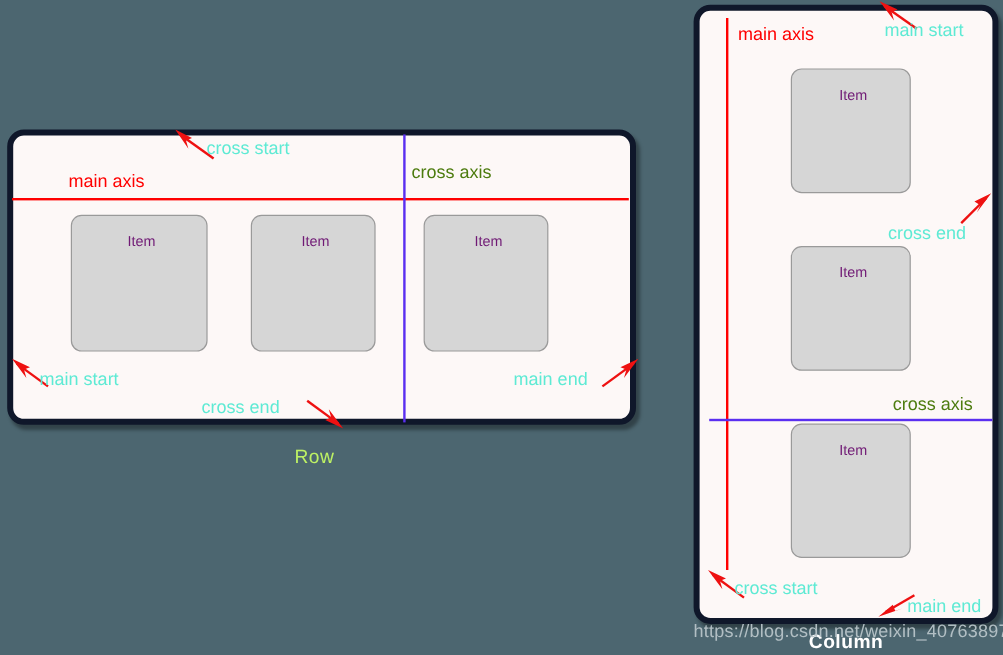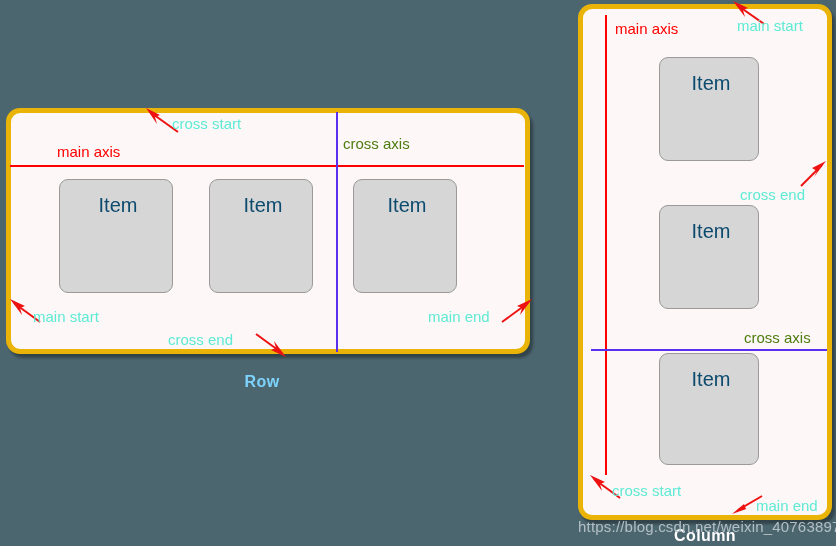--- a/index.html
+++ b/index.html
@@ -18,42 +18,42 @@
     position: absolute;
     left: 0; top: 0;
     width: 836px;
     height: 546px;
   }
 
   
   .flexbox {
     position: absolute;
     background: #fdf8f7;
-    border: 5px solid #eab308;
+    border: 5px solid #0f172a;
     border-radius: 14px;
     box-sizing: border-box;
     box-shadow: 3px 4px 3px rgba(0,0,0,0.35);
   }
 
   
   #row-box {
     left: 6px;
     top: 108px;
     width: 524px;
     height: 246px;
   }
   #row-caption {
     position: absolute;
     left: 0;
     top: 373px;
     width: 524px;
     text-align: center;
     font-size: 16px;
-    font-weight: bold;
-    color: #7dd3fc;
+    font-weight: normal;
+    color: #bef264;
     letter-spacing: 0.4px;
   }
 
   
   #col-box {
     left: 578px;
     top: 4px;
     width: 254px;
     height: 516px;
   }
@@ -78,22 +78,22 @@
     box-sizing: border-box;
     color: #000;
     font-size: 16px;
     text-align: center;
   }
   .item .item-label {
     position: absolute;
     left: 4px;
     right: 0;
     top: 14px;
-    font-size: 20px;
-    color: #0c4a6e;
+    font-size: 12px;
+    color: #701a75;
   }
 
   
   .axis-line-h {
     position: absolute;
     height: 0;
     border-top: 2px solid #ff0000;
   }
   .axis-line-v {
     position: absolute;

